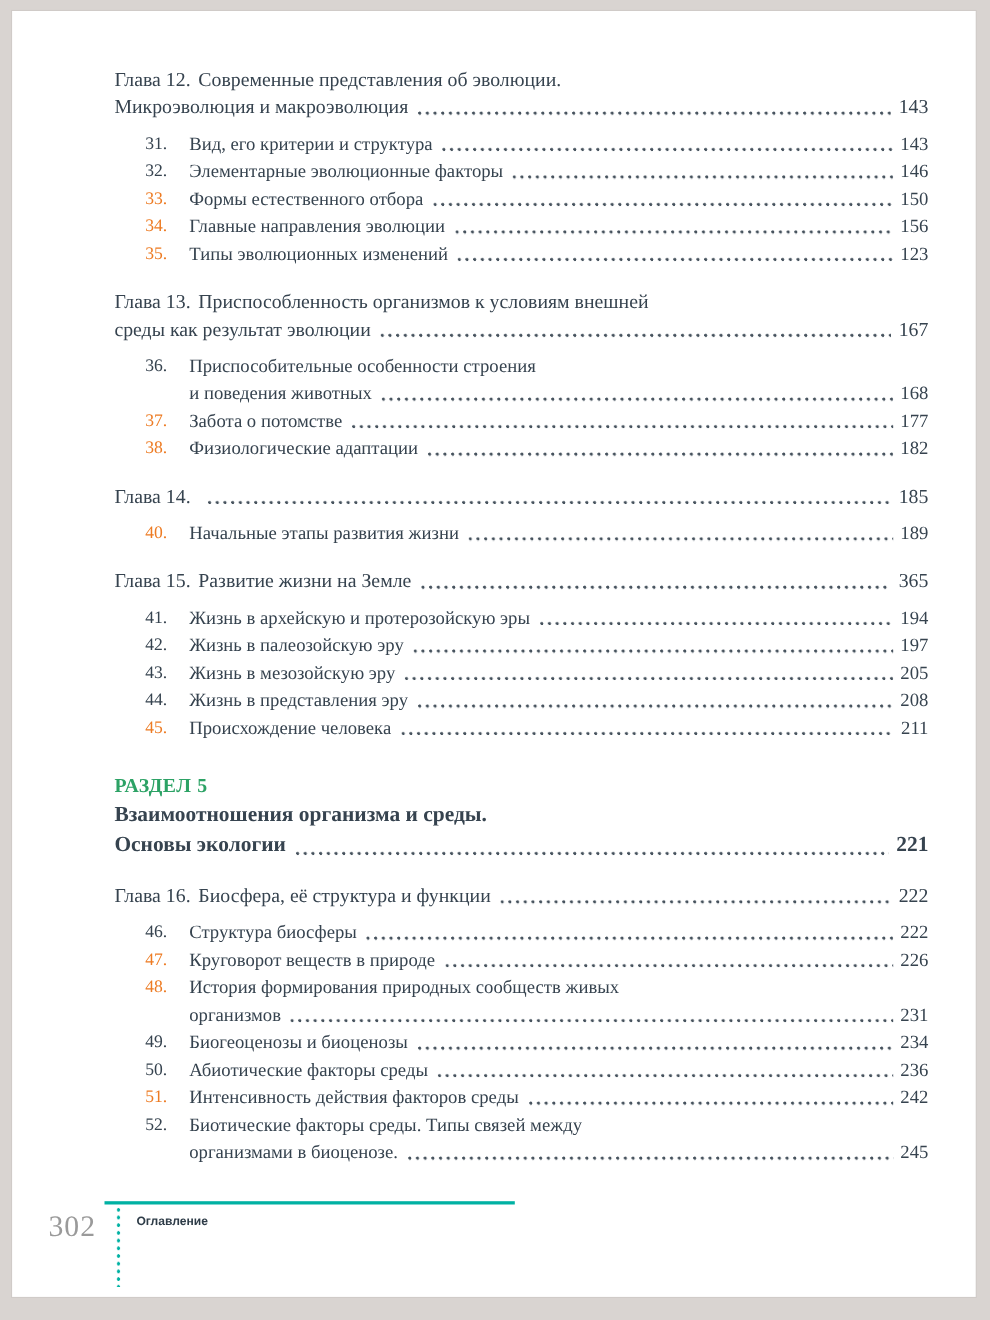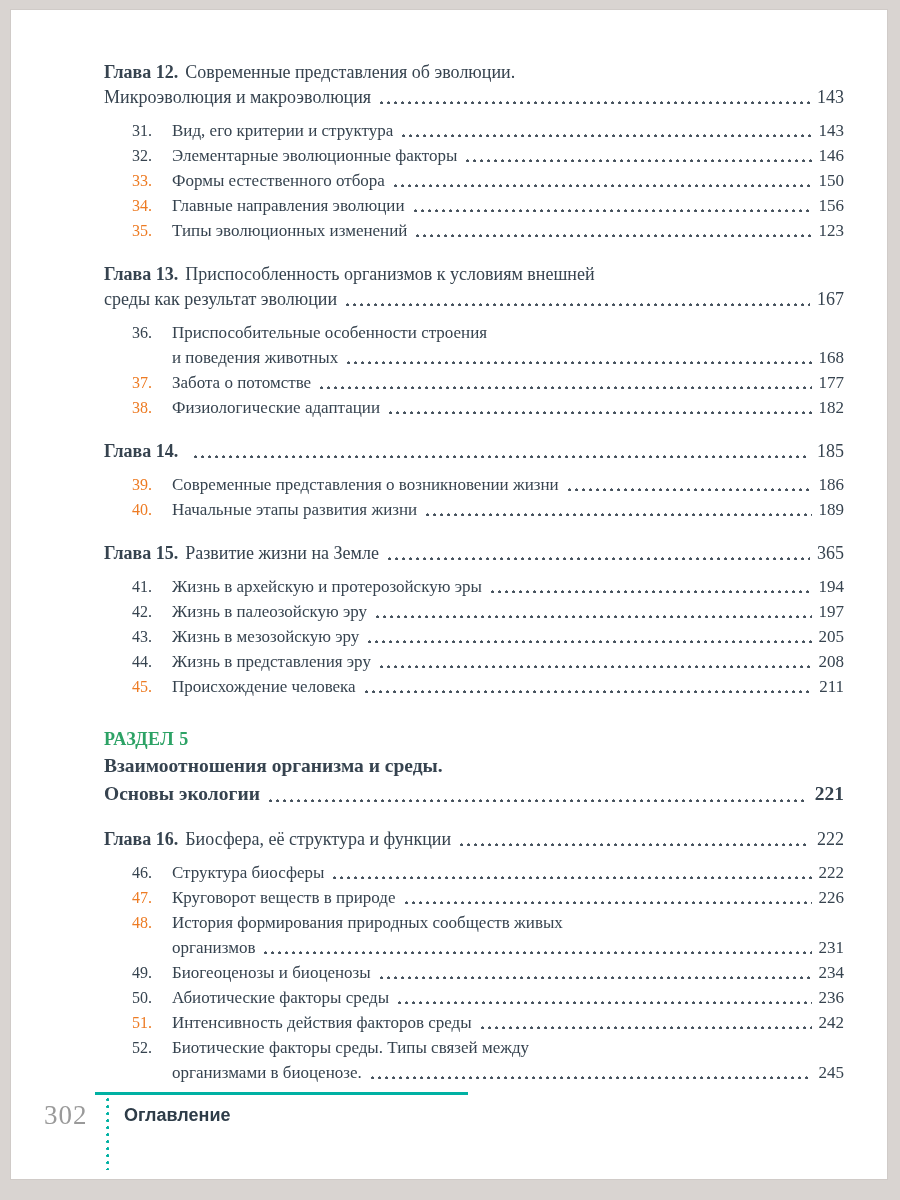--- a/index.html
+++ b/index.html
@@ -21,21 +21,21 @@
 
   .entry { margin: 0; }
   .entry.chapter { margin-top: 19px; margin-bottom: 8px; }
   .entry:first-child { margin-top: 0; }
   .entry.part { margin-top: 27px; margin-bottom: 9px; }
 
   .row { display: flex; line-height: 25px; font-size: 17px; }
   .chapter .row { font-size: 18px; }
   .part-lines .row { font-size: 19.5px; line-height: 28px; font-weight: bold; }
 
-  .chapter-label { font-weight: bold; margin-right: 7px; white-space: nowrap; }
+  .chapter-label { font-weight: normal; margin-right: 7px; white-space: nowrap; }
   .part-label {
     font-weight: bold; font-size: 18px; line-height: 26px;
     color: var(--accent-green, #2ca265);
     letter-spacing: 0.5px;
   }
 
   .entry.section { display: flex; padding-left: 28px; }
   .num { width: 40px; flex: none; line-height: 25px; font-size: 16px; }
   .num.accent { color: var(--accent-orange, #ed7b23); }
   .lines { flex: 1 1 auto; min-width: 0; }
@@ -74,21 +74,21 @@
     width: 4px; height: 72px;
     color: var(--accent-teal, #00b1a3);
     background-image: radial-gradient(circle at 1.8px 1.8px, currentColor 1.4px, transparent 1.7px);
     background-size: 4px 7px;
     background-repeat: repeat-y;
   }
   .footer-label {
     position: absolute;
     left: 113px; top: 1095px;
     font-family: "Liberation Sans", sans-serif;
-    font-size: 18px;
+    font-size: 11px;
     font-weight: bold;
     color: #2e3c48;
   }
 </style>
 </head>
 <body>
 
 <div class="page">
   <div class="content">
       <div class="entry chapter">
@@ -199,30 +199,20 @@
             <span class="page-ref">182</span>
           </div>
         </div>
       </div>
       <div class="entry chapter">
         <div class="lines">
           <div class="row">
             <span class="chapter-label">Глава 14.</span>
             <span class="leader"></span>
             <span class="page-ref">185</span>
-          </div>
-        </div>
-      </div>
-      <div class="entry section">
-        <span class="num accent">39.</span>
-        <div class="lines">
-          <div class="row">
-            <span class="txt">Современные представления о возникновении жизни</span>
-            <span class="leader"></span>
-            <span class="page-ref">186</span>
           </div>
         </div>
       </div>
       <div class="entry section">
         <span class="num accent">40.</span>
         <div class="lines">
           <div class="row">
             <span class="txt">Начальные этапы развития жизни</span>
             <span class="leader"></span>
             <span class="page-ref">189</span>

